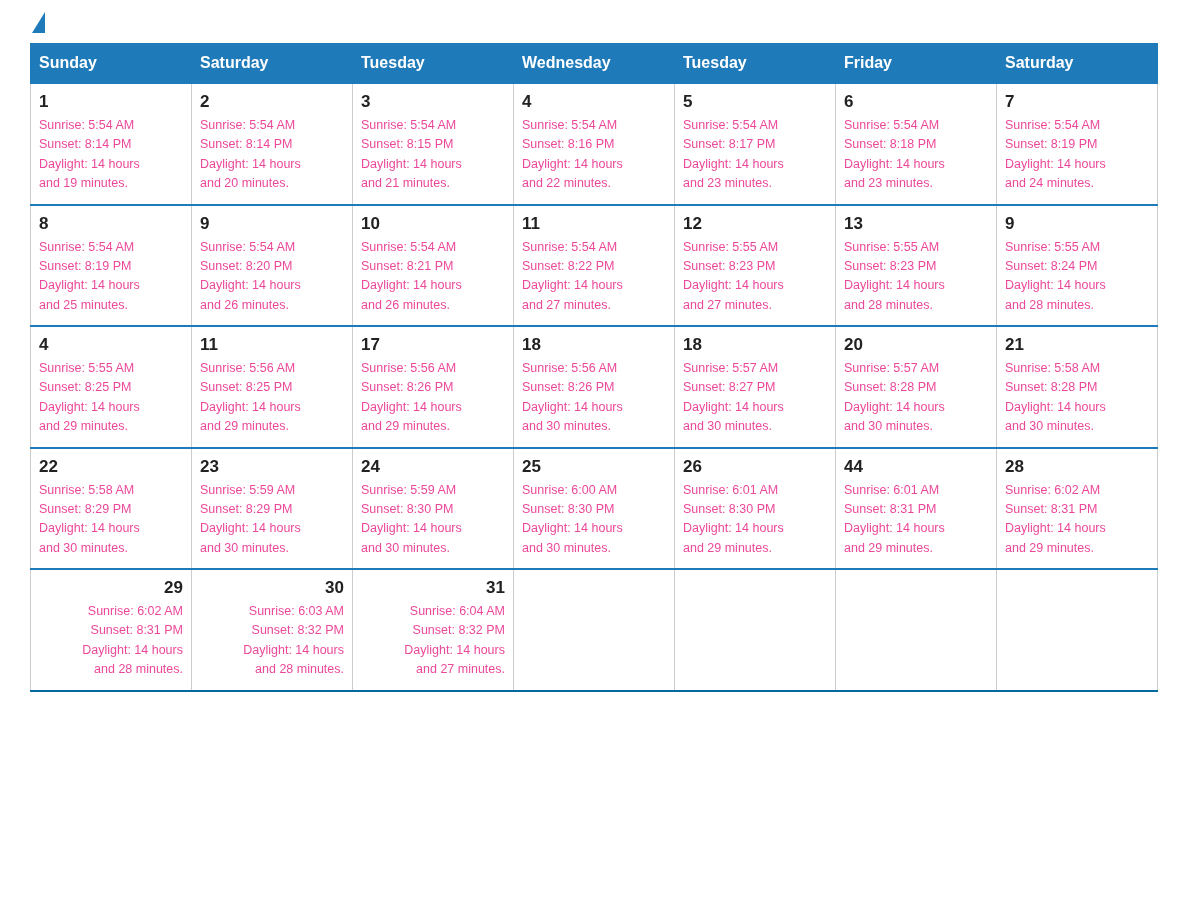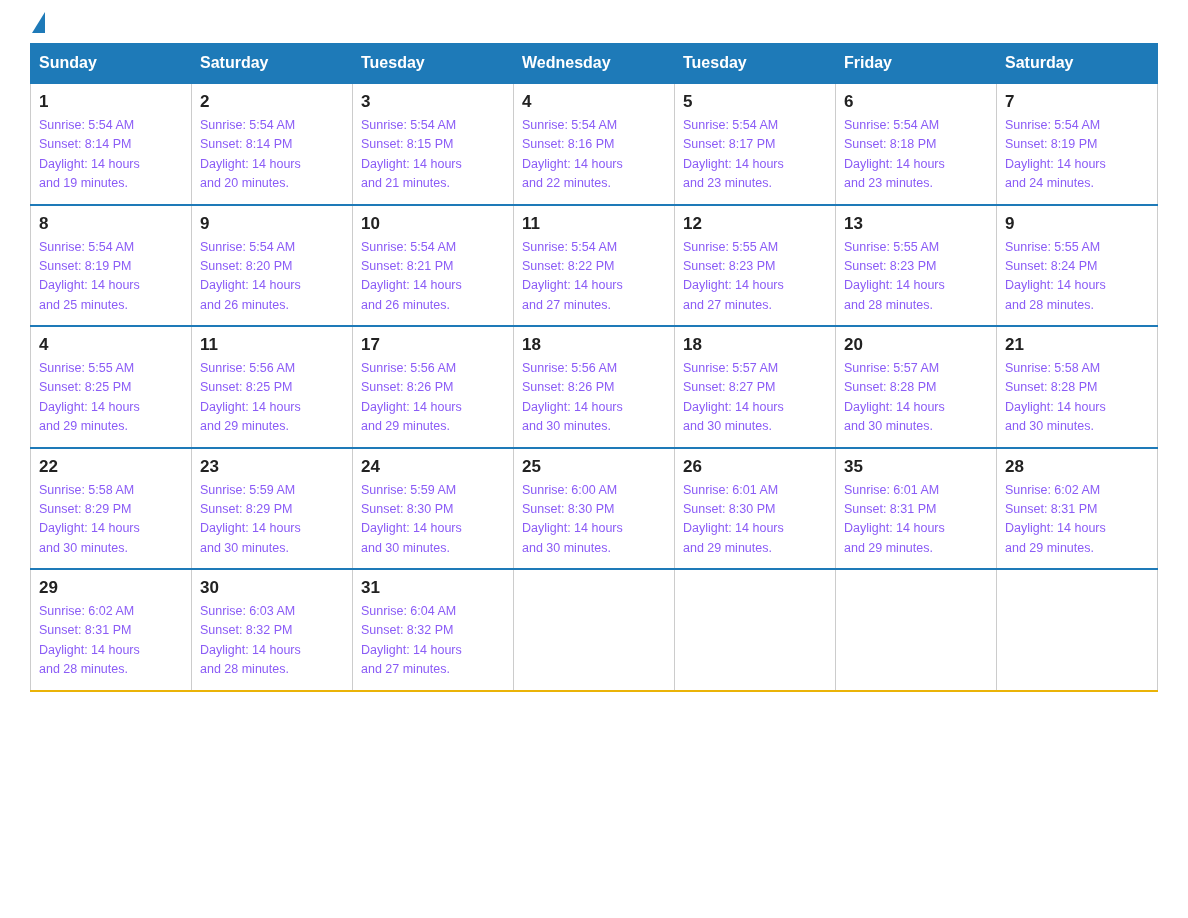--- a/index.html
+++ b/index.html
@@ -67,28 +67,29 @@
     .day-number {
       font-size: 17px;
       font-weight: bold;
       color: #222;
       margin-bottom: 4px;
       display: block;
     }
     .day-info {
       font-size: 12.5px;
       line-height: 1.55;
-      color: #8b5cf6;
+      color: #ec4899;
     }
     .empty-cell {
       background: #fff;
       border-top: 2px solid #1e7ab8;
     }
     tr:last-child td {
-      border-bottom: 2px solid #eab308;
+      border-bottom: 2px solid #0369a1;
+      text-align: right;
     }
   </style>
 </head>
 <body>
 
 <div class="header-area">
   <div class="logo">
 
     <div style="display:flex;align-items:center;margin-top:-8px;">
       <span style="font-size:26px;font-weight:bold;color:#1a1a1a;"></span>
@@ -220,21 +221,21 @@
         </td>
         <td>
           <span class="day-number">25</span>
           <div class="day-info">Sunrise: 6:00 AM<br>Sunset: 8:30 PM<br>Daylight: 14 hours<br>and 30 minutes.</div>
         </td>
         <td>
           <span class="day-number">26</span>
           <div class="day-info">Sunrise: 6:01 AM<br>Sunset: 8:30 PM<br>Daylight: 14 hours<br>and 29 minutes.</div>
         </td>
         <td>
-          <span class="day-number">35</span>
+          <span class="day-number">44</span>
           <div class="day-info">Sunrise: 6:01 AM<br>Sunset: 8:31 PM<br>Daylight: 14 hours<br>and 29 minutes.</div>
         </td>
         <td>
           <span class="day-number">28</span>
           <div class="day-info">Sunrise: 6:02 AM<br>Sunset: 8:31 PM<br>Daylight: 14 hours<br>and 29 minutes.</div>
         </td>
       </tr>
       <tr>
         <td>
           <span class="day-number">29</span>

